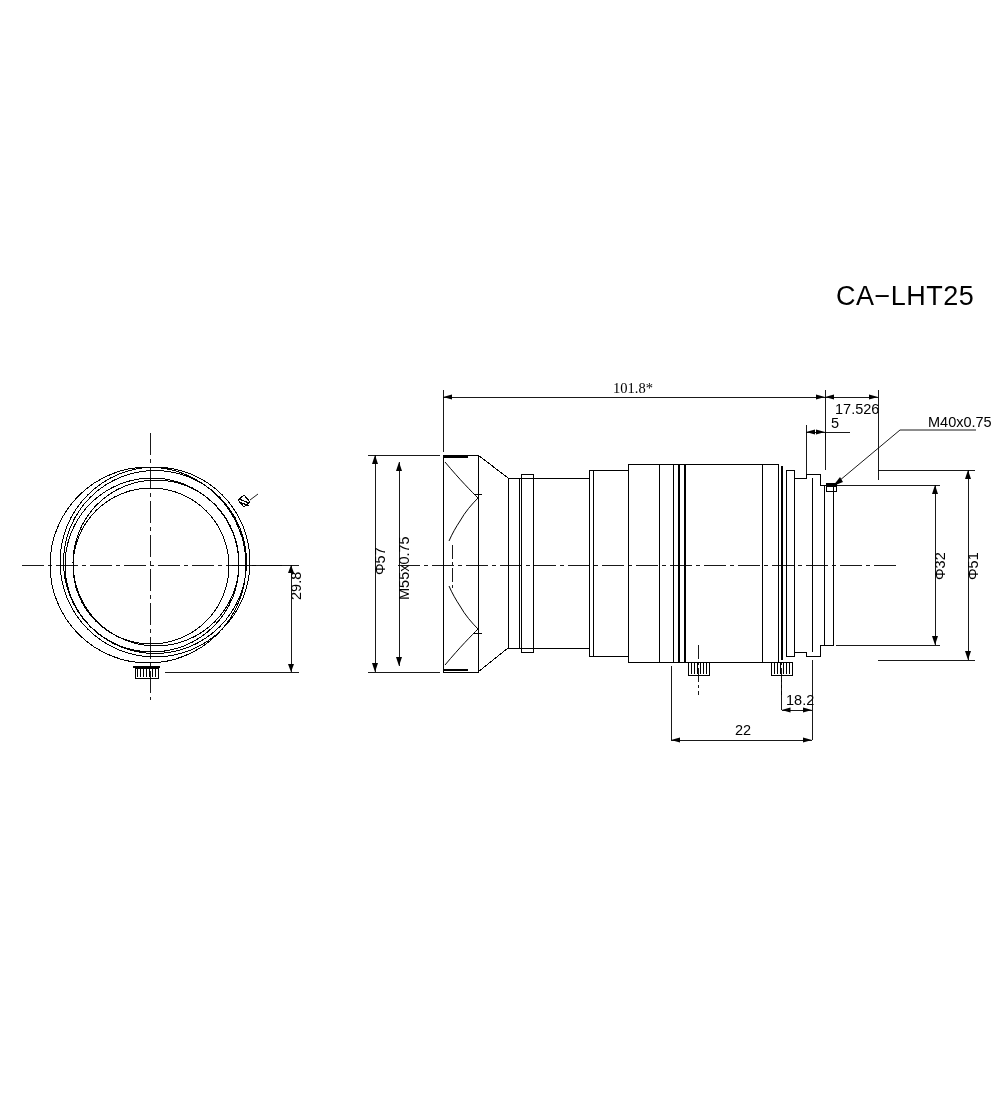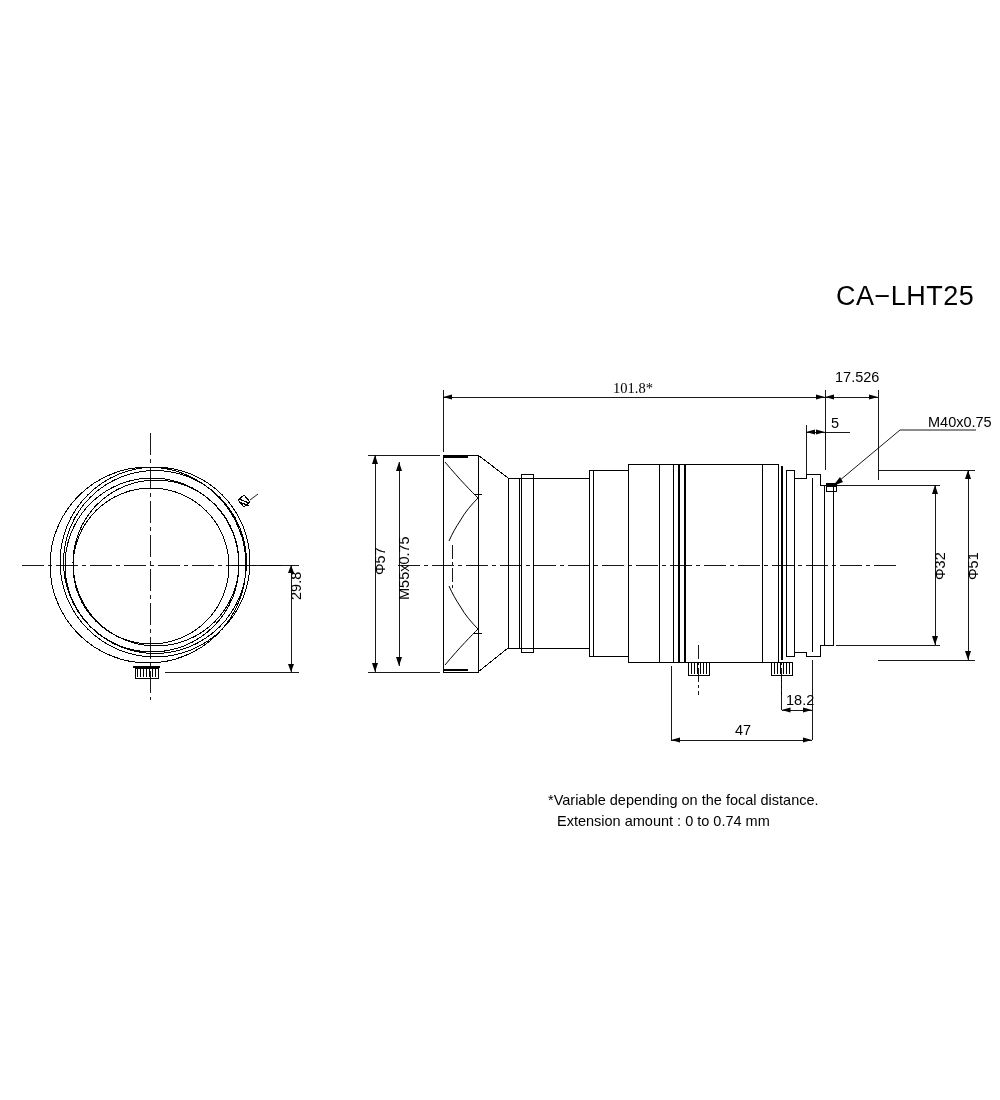--- a/index.html
+++ b/index.html
@@ -290,37 +290,35 @@
         <line class="dim" x1="671" y1="740" x2="812" y2="740"></line>
         <path class="solidfill" d="M 671 740 L 680 737.6 L 680 742.4 Z"></path>
         <path class="solidfill" d="M 812 740 L 803 737.6 L 803 742.4 Z"></path>
       </g>
     </g>
 
   </svg>
 
   <div class="txt dimtext" style="left:613px; top:381px;font-family:Liberation Serif, serif;">101.8*</div>
 
-  <div class="txt dimtext" style="left:835px; top:370px;">17.526</div>
+  <div class="txt dimtext" style="left:835px; top:402px;">17.526</div>
 
   <div class="txt dimtext" style="left:831px; top:416px;">5</div>
 
   <div class="txt dimtext" style="left:928px; top:415px;">M40x0.75</div>
 
   <div class="txt dimtext rot90" style="left:373px; top:575px;">Φ57</div>
 
   <div class="txt dimtext rot90" style="left:397px; top:600px;">M55x0.75</div>
 
   <div class="txt dimtext rot90" style="left:933px; top:580px;">Φ32</div>
 
   <div class="txt dimtext rot90" style="left:966px; top:580px;">Φ51</div>
 
   <div class="txt dimtext" style="left:786px; top:693px;">18.2</div>
 
-  <div class="txt dimtext" style="left:735px; top:723px;">47</div>
+  <div class="txt dimtext" style="left:735px; top:723px;">22</div>
 
   <div class="txt dimtext rot90" style="left:289px; top:600px;">29.8</div>
 
-  <div class="txt notetext" style="left:548px; top:790px;">*Variable depending on the focal distance.</div>
-
-  <div class="txt notetext" style="left:557px; top:811px;">Extension amount : 0 to 0.74 mm</div>
+
 
 </div>
 
 </body></html>

